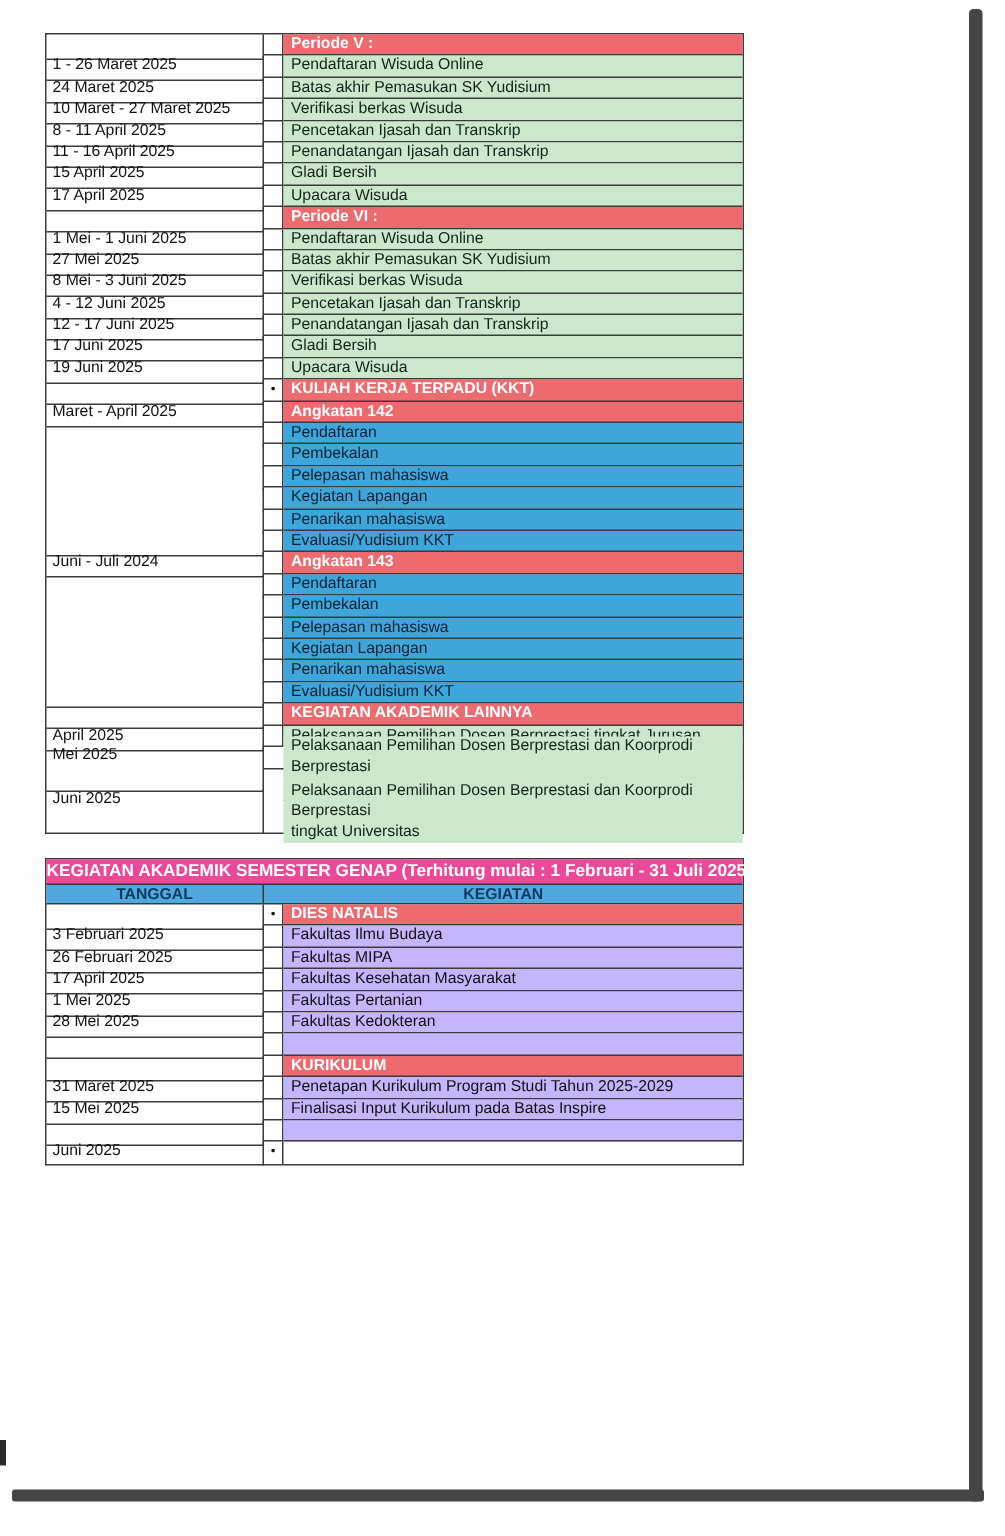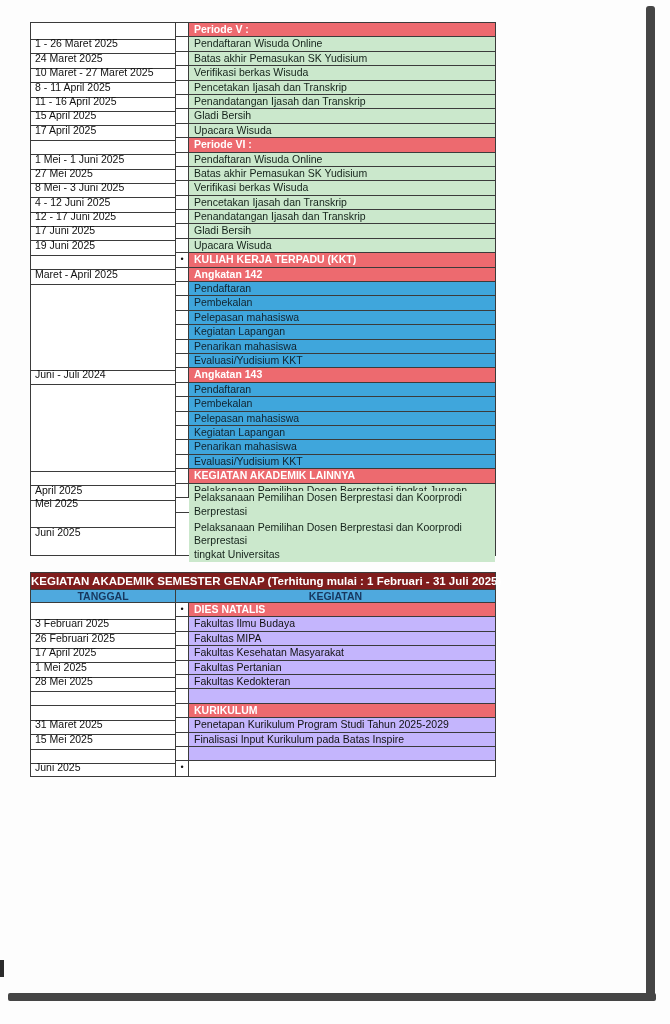--- a/index.html
+++ b/index.html
@@ -24,21 +24,21 @@
   .cell.bullet{width:13px;border-right:1px solid #3b3b3b;text-align:center;
                font-size:9px;line-height:13px;}
   .cell.band{flex:1;padding:0 0 0 5px;font-size:10.5px;line-height:13.5px;
              white-space:pre-line;}
   .row.tall .cell.band{line-height:13.8px;padding-top:0.5px;}
   .band.red{background:#ED6A6F;color:#fff;font-weight:bold;}
   .band.green{background:#CBE8CC;color:#14221a;}
   .band.blue{background:#3FA6DC;color:#10222e;}
   .band.white{background:#c4b5fd;color:#111;}
   
-  .purple-header{height:16.5px;box-sizing:border-box;background:#7f1d1d;color:#fff;
+  .purple-header{height:16.5px;box-sizing:border-box;background:#ec4899;color:#fff;
                  font-weight:bold;font-size:11.5px;line-height:16px;text-align:center;
                  border-bottom:1px solid #3b3b3b;white-space:nowrap;}
   .colhead-row{display:flex;height:13.5px;box-sizing:border-box;border-bottom:1px solid #3b3b3b;}
   .colhead{background:#4FA9DE;color:#17375E;font-weight:bold;font-size:10.5px;
            line-height:13px;text-align:center;box-sizing:border-box;}
   .colhead.date{width:145px;border-right:1px solid #3b3b3b;}
   .colhead.keg{flex:1;}
 </style>
 </head>
 <body>

